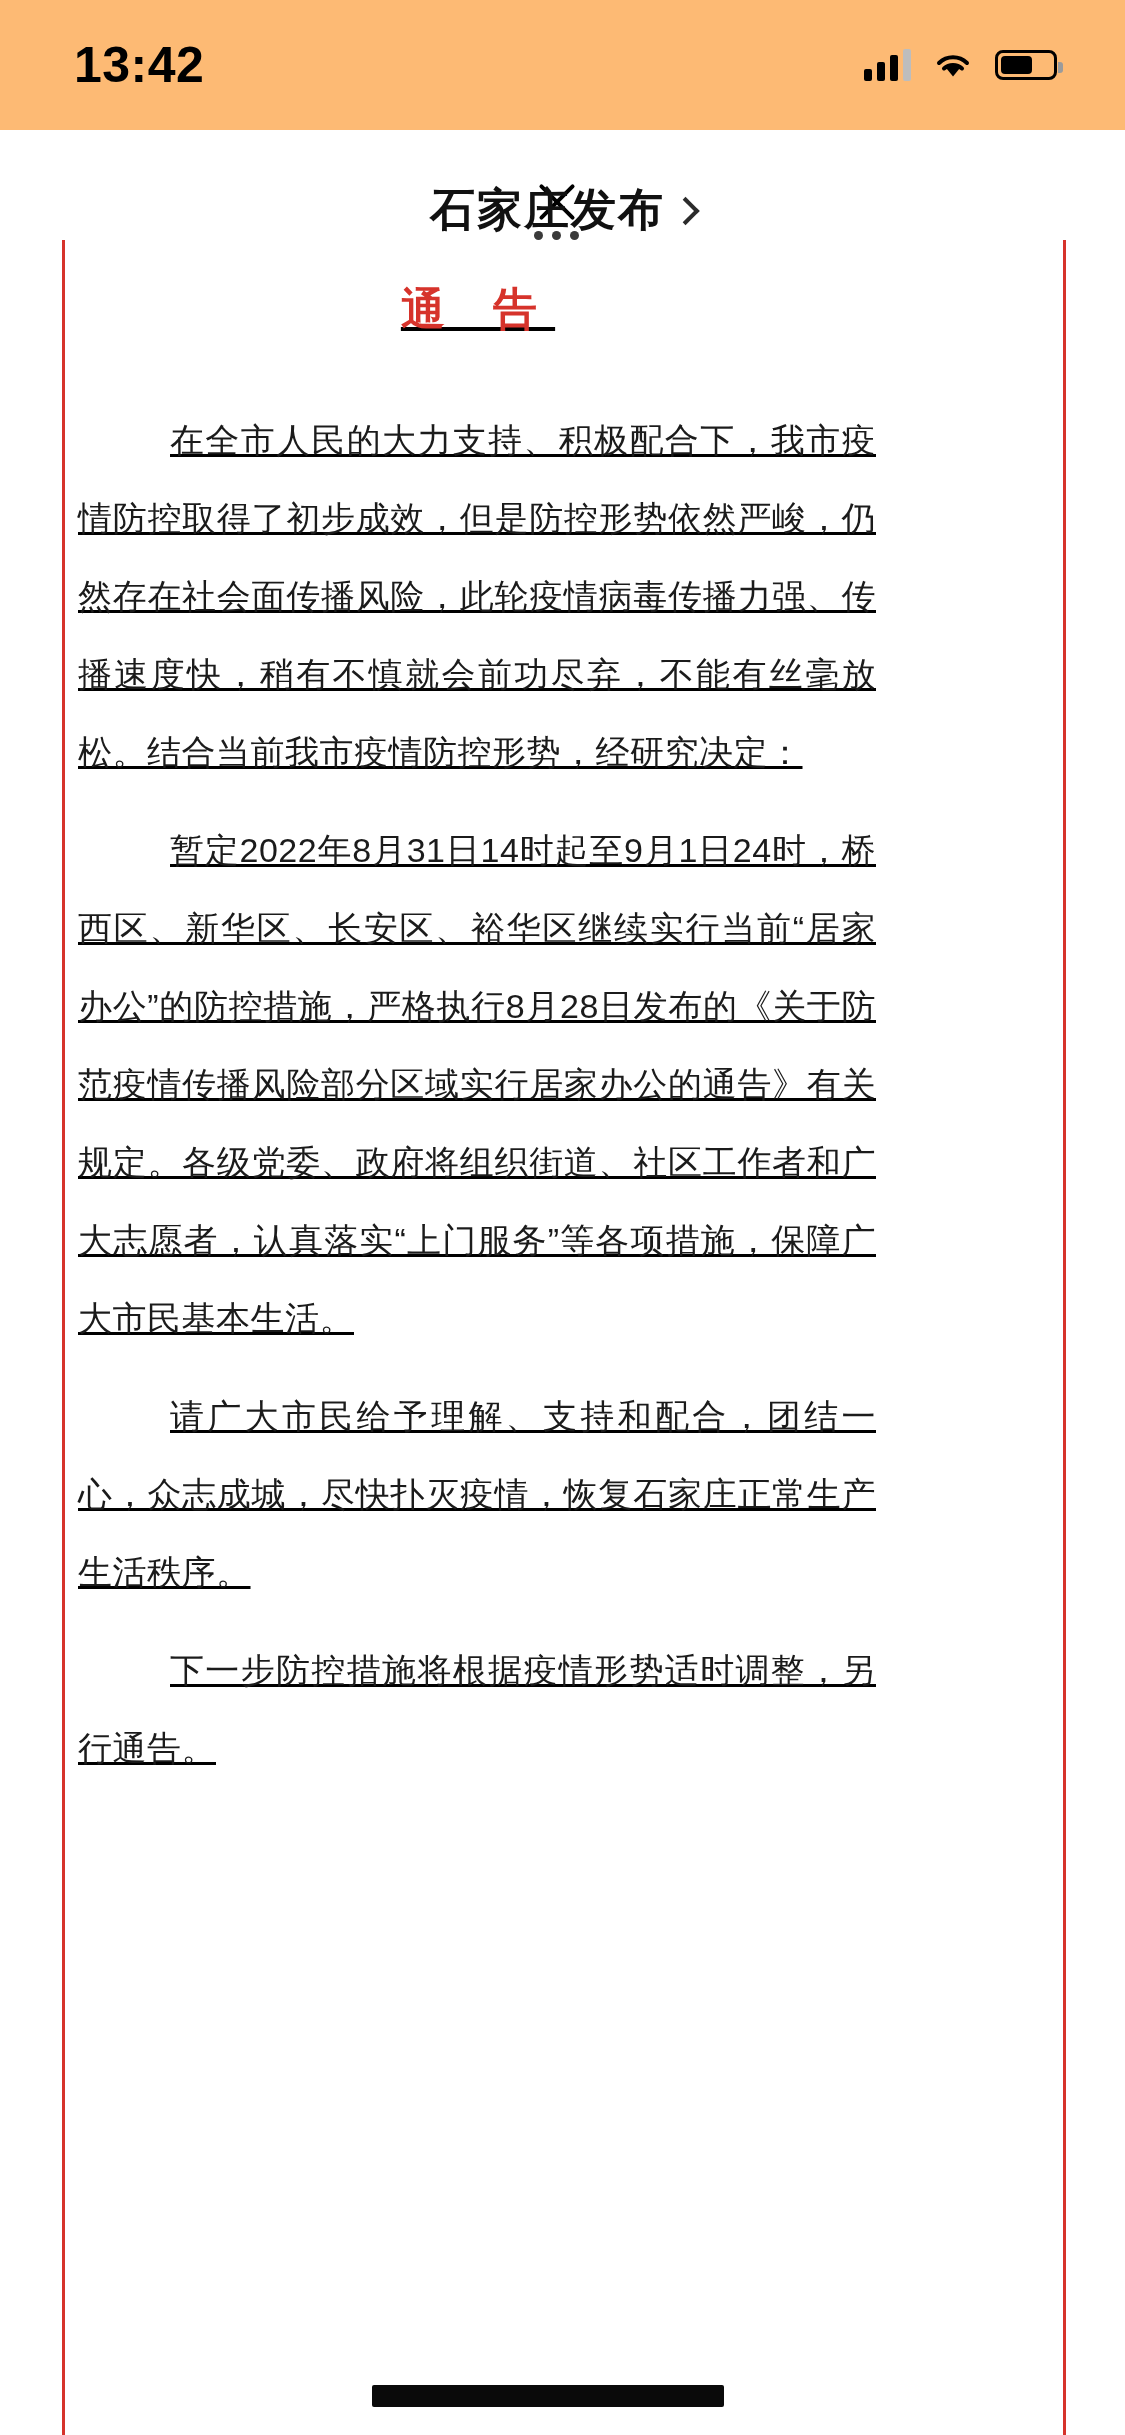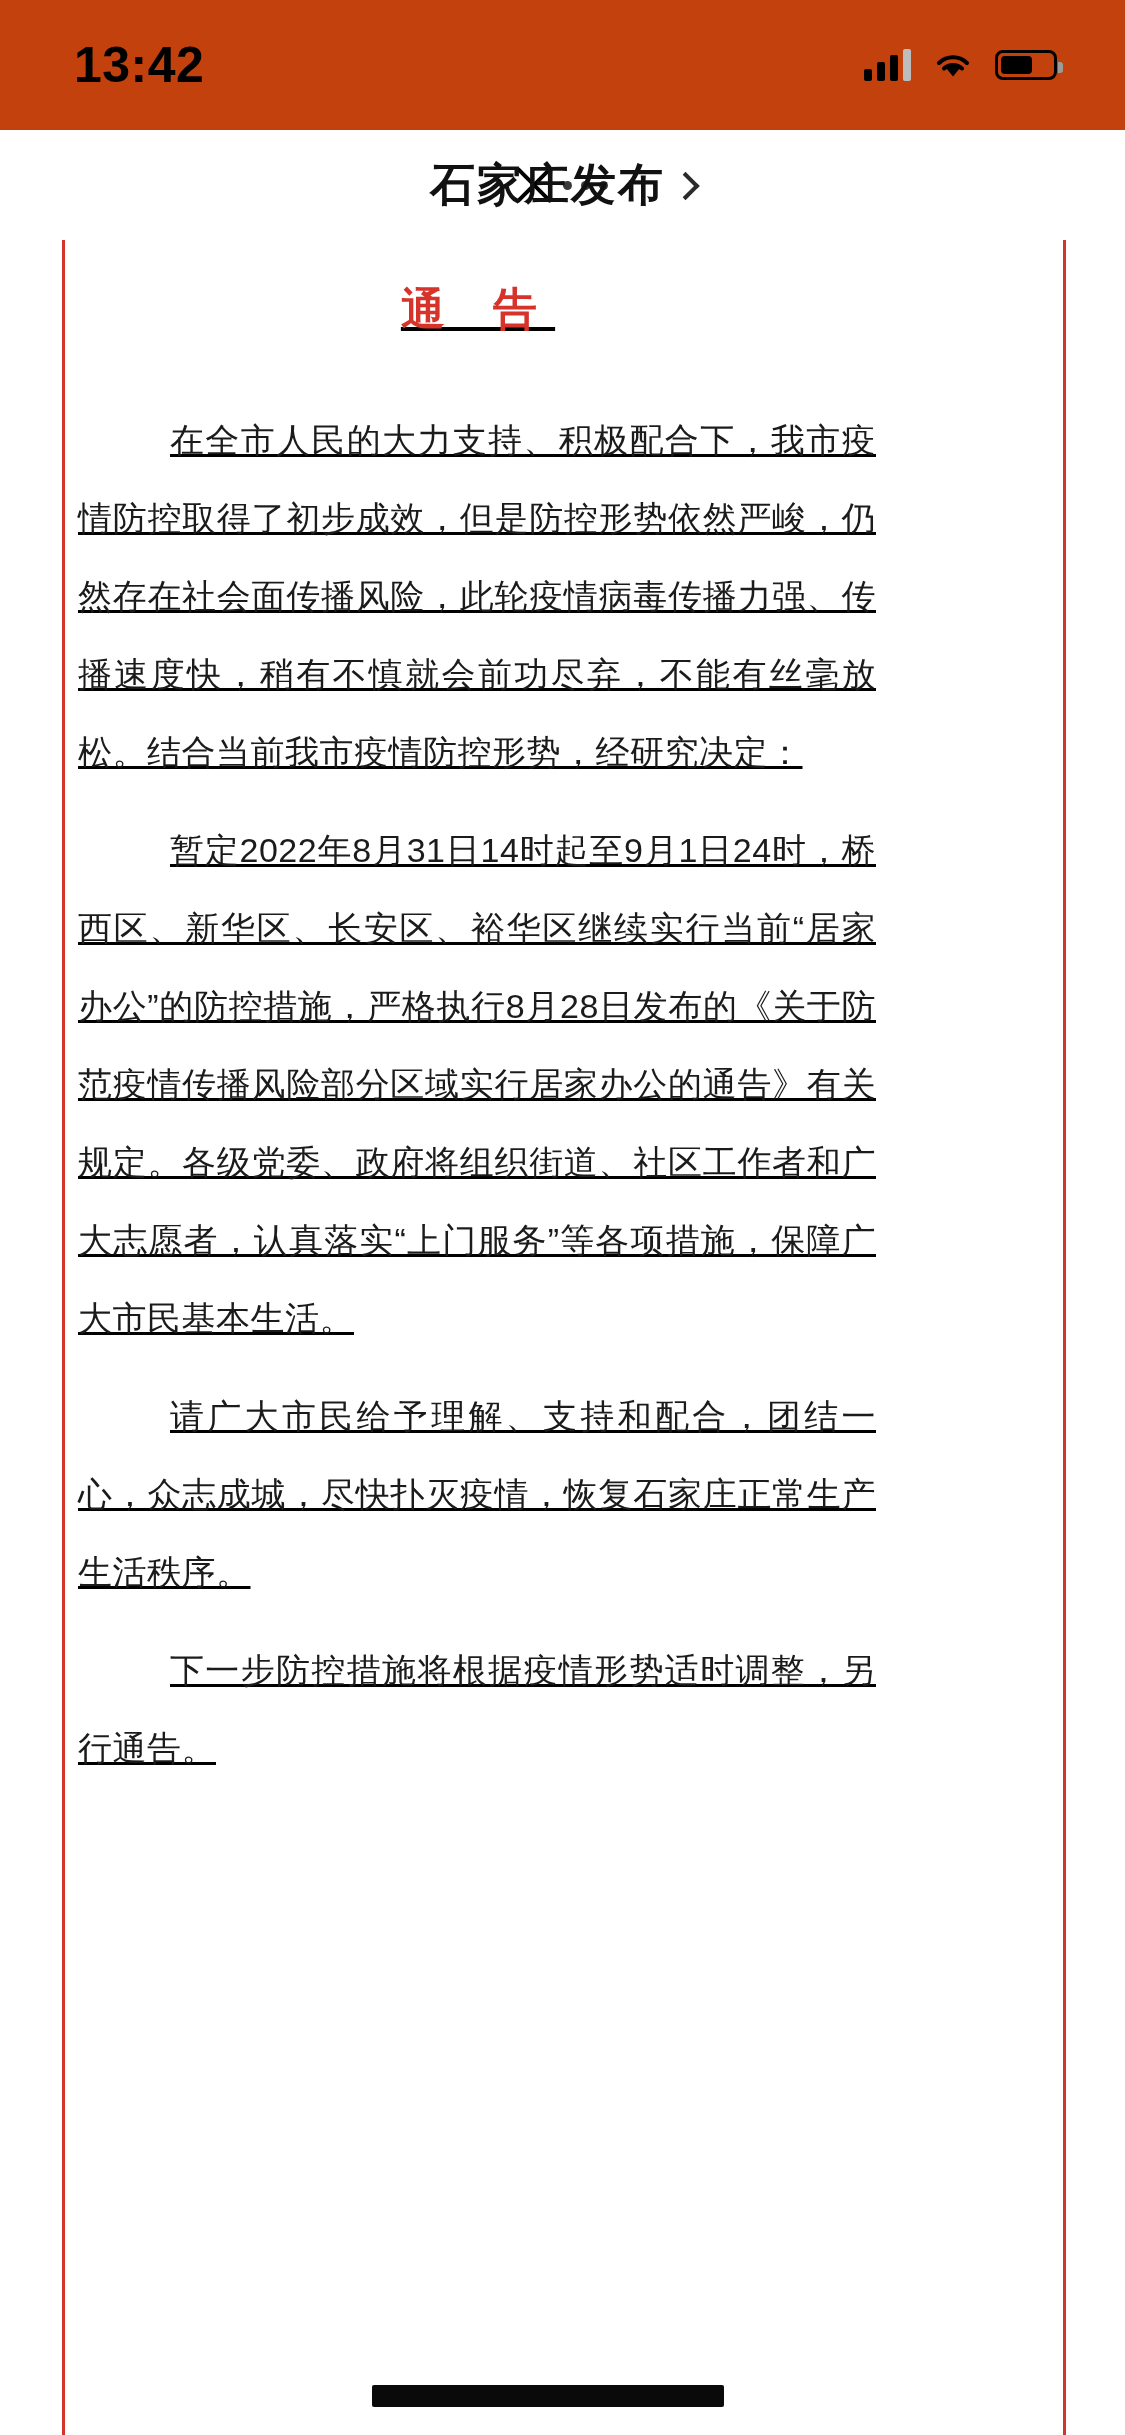--- a/index.html
+++ b/index.html
@@ -7,21 +7,21 @@
     width: 1125px;
     height: 2435px;
     background: #ffffff;
     font-family: "Liberation Sans", sans-serif;
     overflow: hidden;
   }
   .screen {
     position: relative;
     width: 1125px;
     height: 2435px;
-    background: #c2410c;
+    background: #fdba74;
   }
 
   
   .status-bar {
     position: absolute;
     top: 0; left: 0;
     width: 1125px;
     height: 130px;
     display: flex;
     align-items: center;
@@ -85,23 +85,24 @@
   }
 
   
   .nav-bar {
     position: absolute;
     top: 130px; left: 0;
     width: 1125px;
     height: 110px;
     display: flex;
     align-items: center;
-    justify-content: center;
+    justify-content: flex-end;
     padding: 0 62px 0 50px;
     background: #fff;
+    flex-direction: column;
   }
   .close-icon {
     width: 58px; height: 58px;
     position: relative;
     flex: 0 0 auto;
     cursor: pointer;
   }
   .close-icon::before, .close-icon::after {
     content: "";
     position: absolute;

